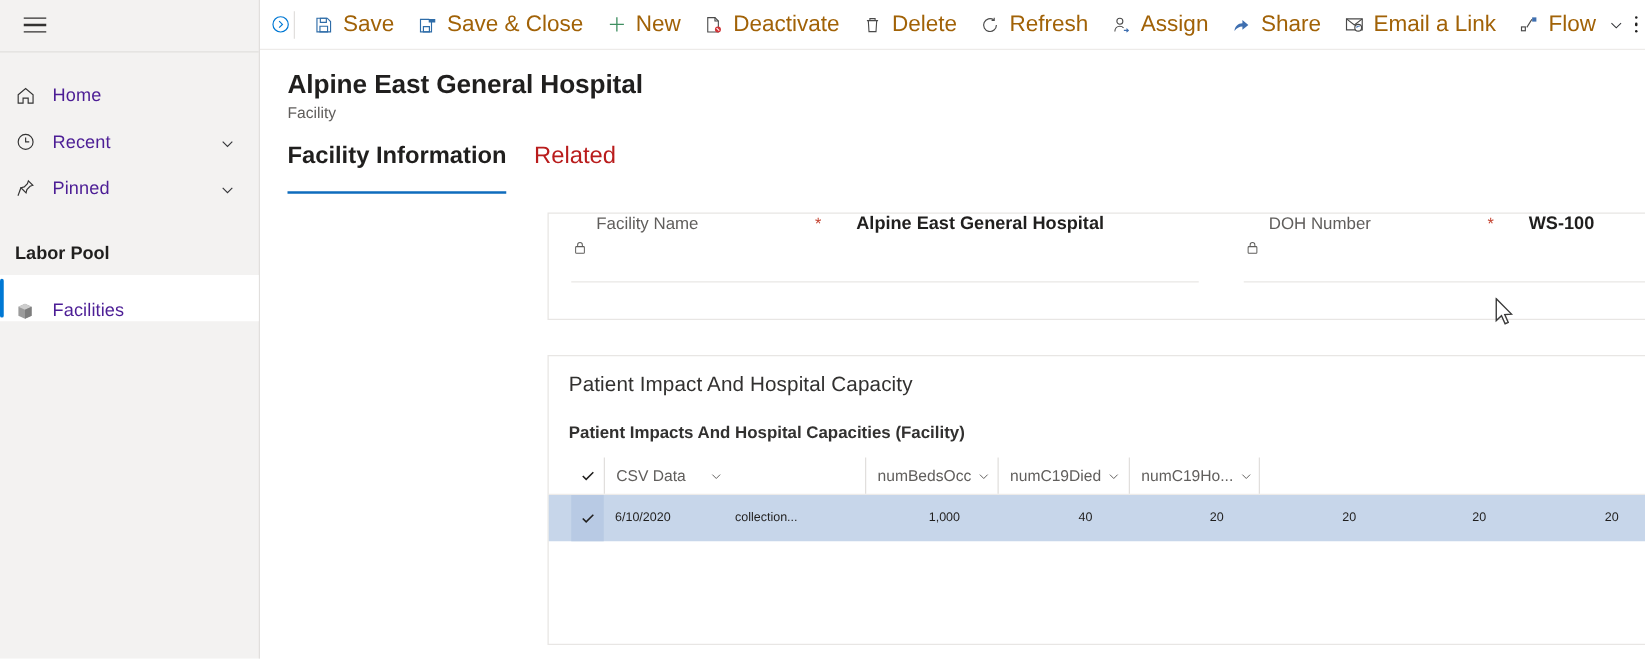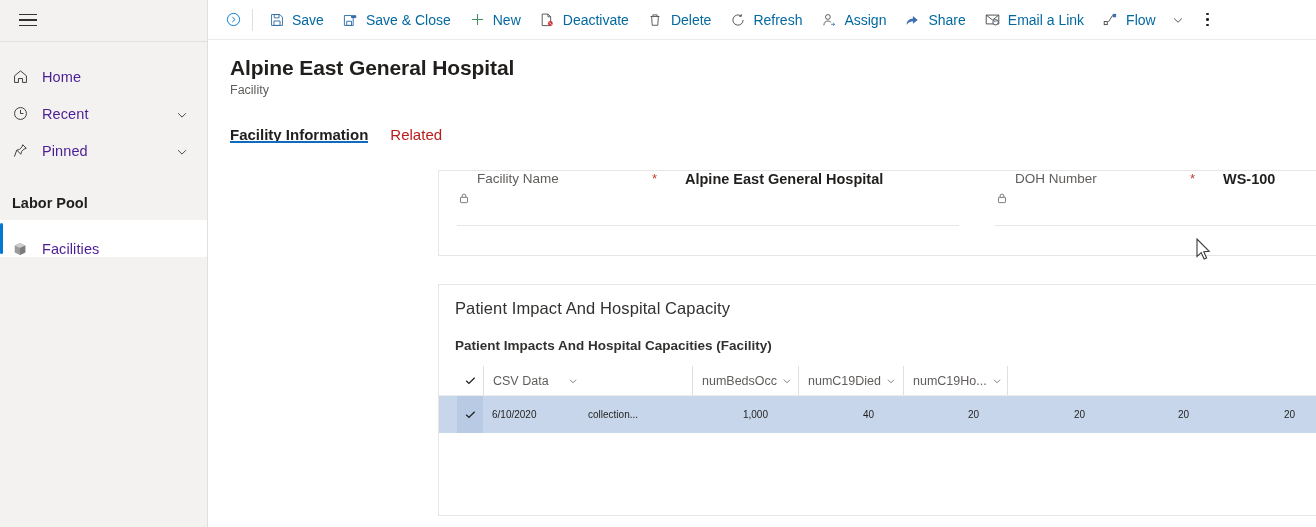--- a/index.html
+++ b/index.html
@@ -58,37 +58,37 @@
     padding-left: 8px; background: #ffffff;
     white-space: nowrap;
   }
   .cb-chevbtn {
     width: 34px; height: 40px; display: flex; align-items: center; justify-content: center;
     cursor: pointer; color: #0078d4;
   }
   .cb-sep { width: 1px; height: 22px; background: #e1dfdd; margin: 0 6px 0 2px; }
   .cb-item {
     height: 40px; display: flex; align-items: center; gap: 7px;
-    padding: 0 9px; cursor: pointer; font-size: 14px; color: #0369a1;
+    padding: 0 9px; cursor: pointer; font-size: 18px; color: #a16207;
   }
   .cb-ico { display: flex; align-items: center; justify-content: center; width: 17px; height: 17px; }
   .cb-caret { width: 26px; height: 40px; display:flex; align-items:center; justify-content:center; cursor:pointer; }
   .cb-overflow {
     width: 30px; height: 40px; display: flex; align-items: center; justify-content: center;
     cursor: pointer; margin-left: 2px;
   }
   .dots { display: flex; flex-direction: column; gap: 3px; align-items: center; }
   .dots i { width: 2.6px; height: 2.6px; border-radius: 50%; background: #201f1e; display: block; }
 
   .rec-head { padding: 16px 0 0 22px; }
   .rec-title { font-size: 21px; font-weight: bold; color: #201f1e; letter-spacing: -.1px; }
   .rec-sub { font-size: 12.5px; color: #605e5c; margin-top: 3px; }
 
   .tabs { display: flex; gap: 22px; padding: 17px 0 0 22px; }
-  .tab { font-size: 15px; color: #201f1e; padding-bottom: 0; cursor: pointer; position: relative; margin-top: 12px; }
+  .tab { font-size: 19px; color: #201f1e; padding-bottom: 19px; cursor: pointer; position: relative; }
   .tab.active { font-weight: bold; }
   .tab.active::after {
     content: ""; position: absolute; left: 0; right: 0; bottom: 0;
     height: 2.5px; background: #0f6cbd;
   }
   .tab.inactive { color: #b91c1c; }
 
   
   .card {
     position: absolute; background: #ffffff;

